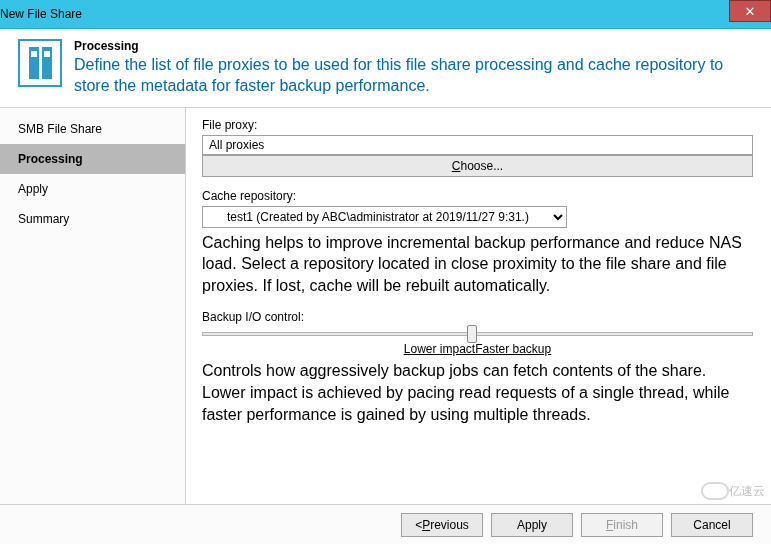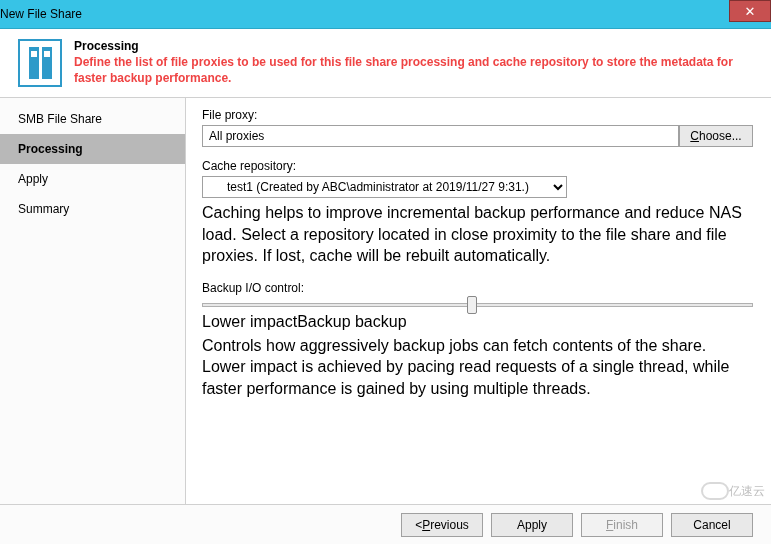--- a/index.html
+++ b/index.html
@@ -49,21 +49,21 @@
   .header-icon .bar {
     width: 10px; height: 32px; background: #2e9ac9;
     position: relative;
   }
   .header-icon .bar::before {
     content: ""; position: absolute; top: 4px; left: 2px;
     width: 6px; height: 6px; background: #fff;
   }
   .header-text { padding-left: 12px; }
   .header-title { font-weight: 700; font-size: 12px; margin-bottom: 2px; }
-  .header-desc { font-size: 12px; color: #ef4444; line-height: 1.3; font-weight: bold; }
+  .header-desc { font-size: 16px; color: #0369a1; line-height: 1.3; }
   .body {
     display: flex;
     height: 419px;
   }
   .sidebar {
     width: 186px;
     border-right: 1px solid #d0d0d0;
     background: #fbfbfb;
     padding-top: 6px;
   }
@@ -75,21 +75,21 @@
   }
   .nav-item.active {
     background: #b8b8b8;
     font-weight: 700;
   }
   .content {
     flex: 1;
     padding: 10px 18px 0 16px;
   }
   .field-label { font-size: 12px; margin-bottom: 3px; }
-  .row { display: flex; margin-bottom: 12px; }
+  .row { display: flex; margin-bottom: 12px; flex-direction: column; }
   .text-input {
     flex: 1;
     height: 22px;
     border: 1px solid #a0a0a0;
     padding: 2px 6px;
     font-size: 12px;
     background: #fff;
   }
   .btn {
     height: 22px;
@@ -113,21 +113,21 @@
   }
   .slider-thumb {
     position: absolute;
     top: -8px;
     left: 48%;
     width: 10px; height: 18px;
     background: #f0f0f0;
     border: 1px solid #888;
     border-radius: 2px;
   }
-  .slider-labels { display: flex; justify-content: flex-start; font-size: 16px; }
+  .slider-labels { display: flex; justify-content: center; font-size: 12px; text-decoration: underline; }
   .footer {
     position: absolute;
     bottom: 0; left: 0; right: 0;
     height: 40px;
     border-top: 1px solid #d0d0d0;
     display: flex;
     justify-content: flex-end;
     align-items: center;
     padding-right: 18px;
     gap: 8px;
@@ -198,21 +198,21 @@
     <div class="help-text">Caching helps to improve incremental backup performance and reduce NAS load. Select a repository located in close proximity to the file share and file proxies. If lost, cache will be rebuilt automatically.</div>
 
     <div class="field-label">Backup I/O control:</div>
     <div class="slider-wrap">
       <div class="slider-track">
         <div class="slider-thumb"></div>
       </div>
     </div>
     <div class="slider-labels">
       <span>Lower impact</span>
-      <span>Backup backup</span>
+      <span>Faster backup</span>
     </div>
     <div class="help-text" style="margin-top:4px;">Controls how aggressively backup jobs can fetch contents of the share. Lower impact is achieved by pacing read requests of a single thread, while faster performance is gained by using multiple threads.</div>
 
   </div>
 </div>
 
 <div class="footer">
   <button class="btn">
     <span>&lt; </span>
       <span class="underline-accesskey">P</span>

